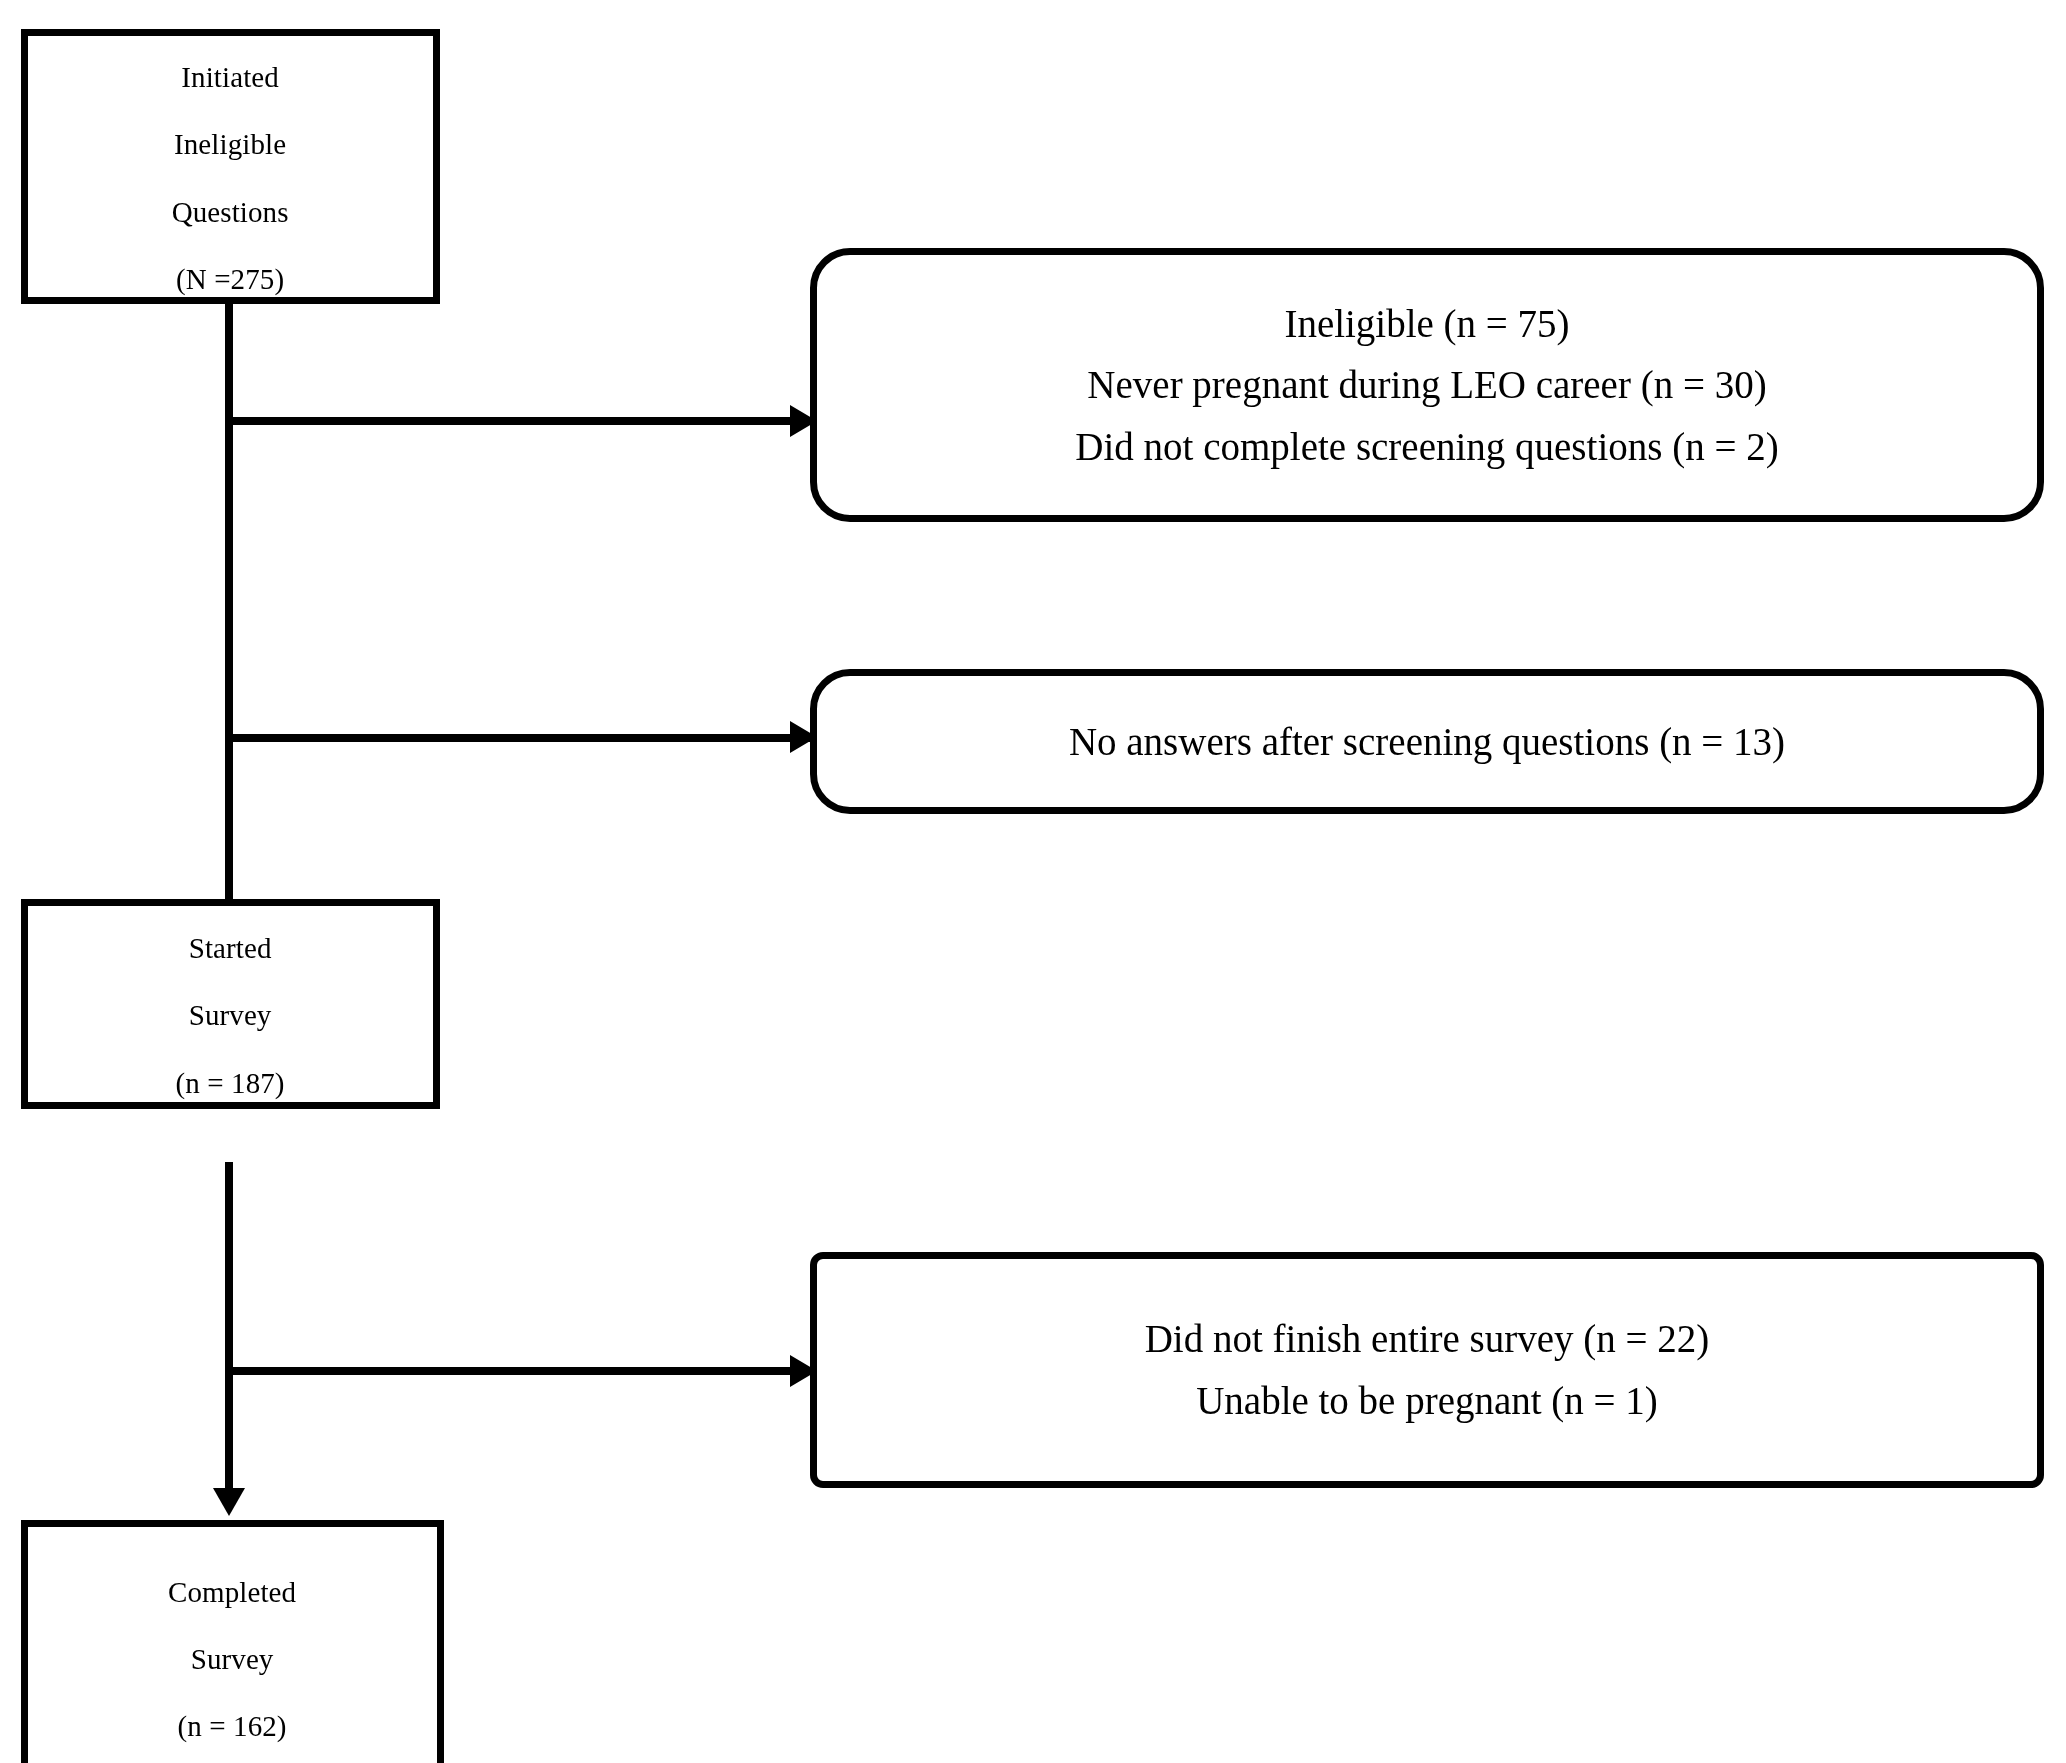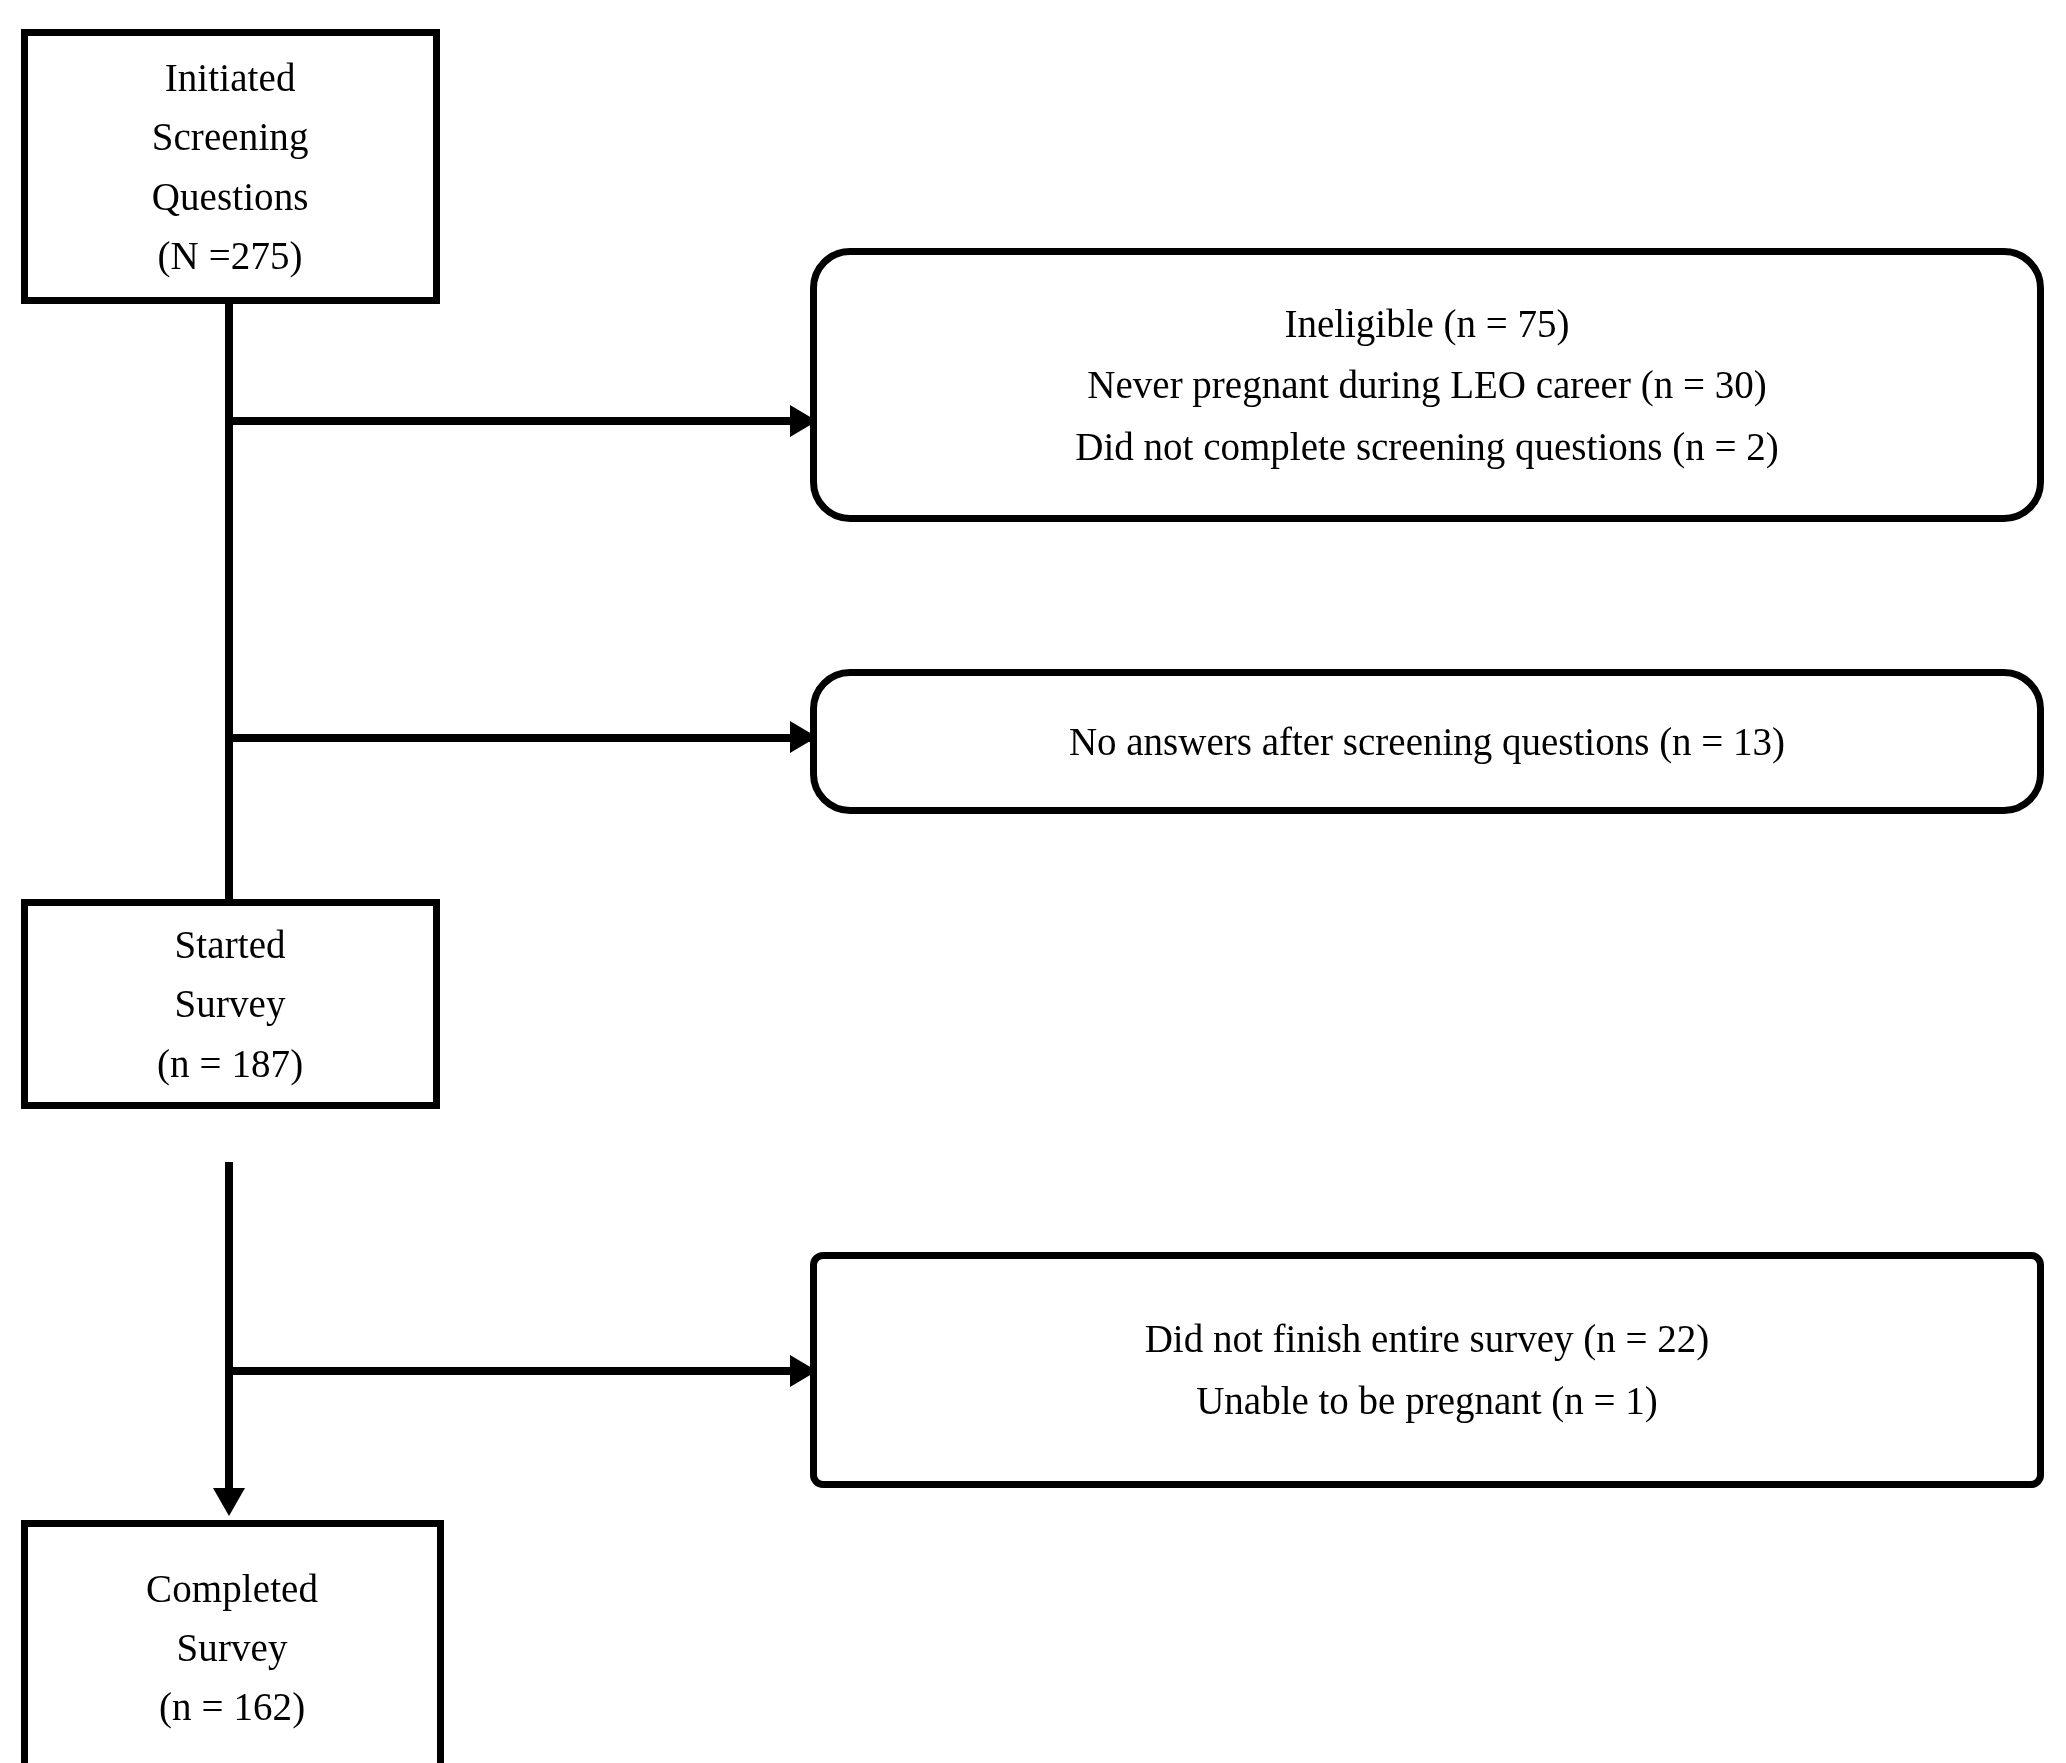--- a/index.html
+++ b/index.html
@@ -24,24 +24,25 @@
     border: 7px solid #000000;
     background: #ffffff;
     display: flex;
     flex-direction: column;
     align-items: center;
     justify-content: center;
     text-align: center;
   }
   .sq-box .line {
     display: block;
-    font-size: 39px;
+    font-size: 29px;
     line-height: 1.52;
     white-space: nowrap;
     letter-spacing: 0.1px;
+    margin-top: 23px;
   }
   #box-initiated { left: 20.6px;  top: 29px;   width: 419px; height: 275px; }
   #box-started   { left: 20.6px;  top: 899px; width: 419px; height: 210px; }
   #box-completed { left: 20.6px;  top: 1520px; width: 423px; height: 255px; }
 
   
   .rb-box {
     position: absolute;
     box-sizing: border-box;
     border: 7px solid #000000;
@@ -107,21 +108,21 @@
   #arrowhead-down-1 { left: 213px; top: 910px; }
   #arrowhead-down-2 { left: 213px; top: 1488px; }
 </style>
 </head>
 <body>
 
 <div id="canvas">
 
   <div class="sq-box" id="box-initiated">
     <span class="line">Initiated</span>
-    <span class="line">Screening</span>
+    <span class="line">Ineligible</span>
     <span class="line">Questions</span>
     <span class="line">(N =275)</span>
   </div>
 
   <div class="v-line" id="trunk-upper"></div>
   <div class="arrow-down" id="arrowhead-down-1"></div>
 
   <div class="h-line" id="branch-1"></div>
   <div class="arrow-right" id="arrowhead-1"></div>
 

